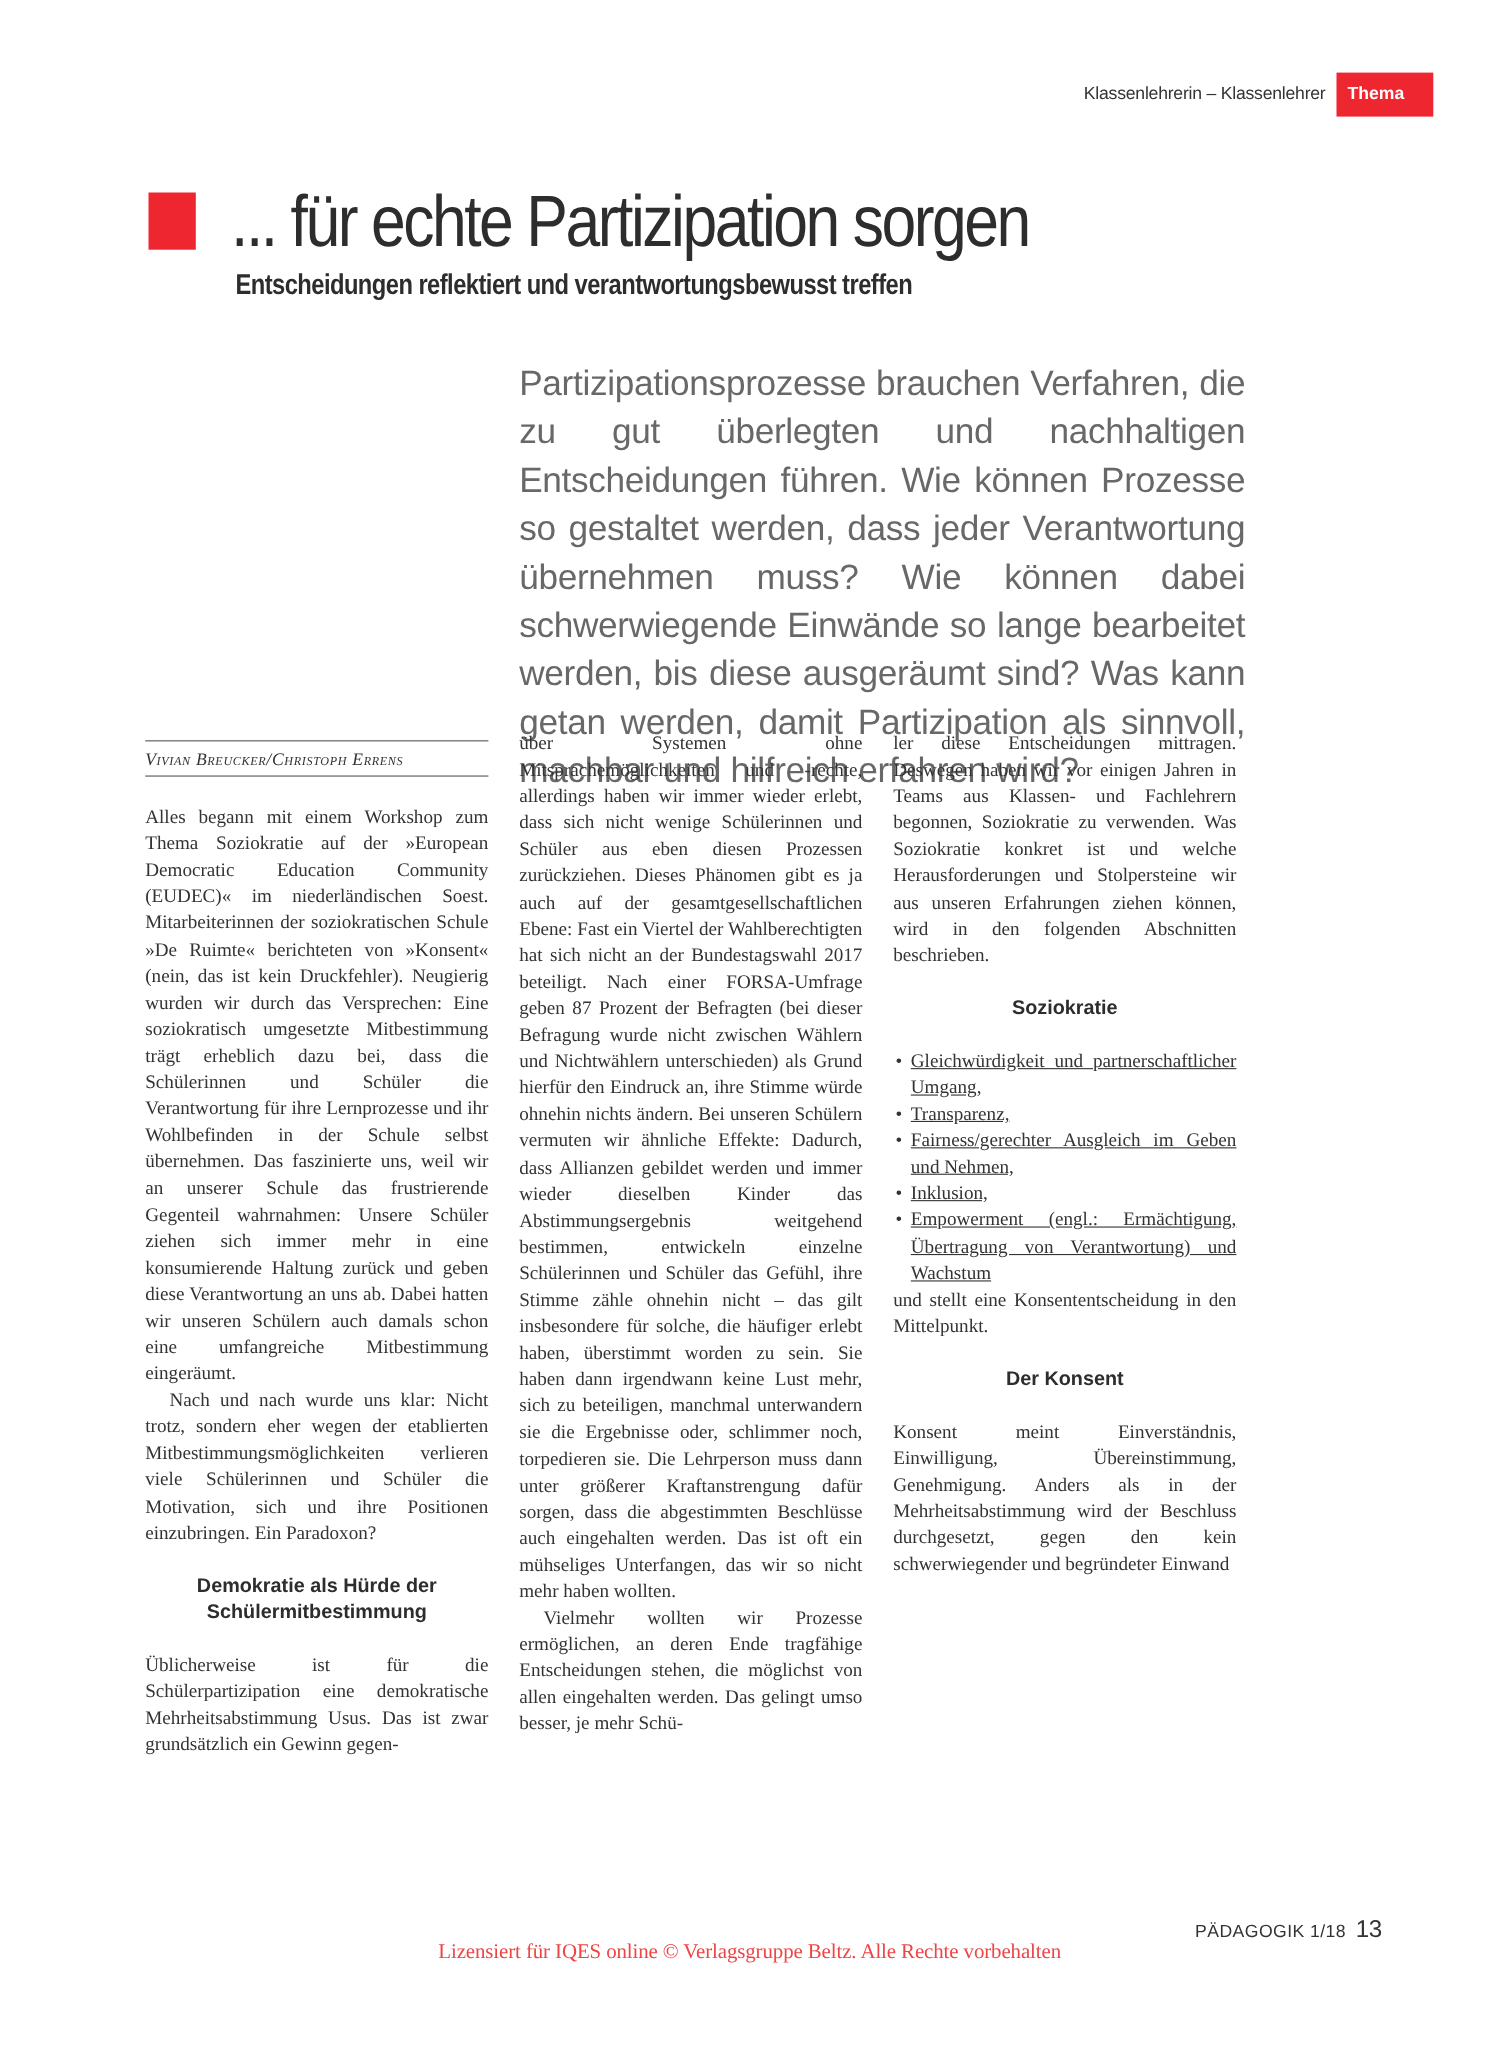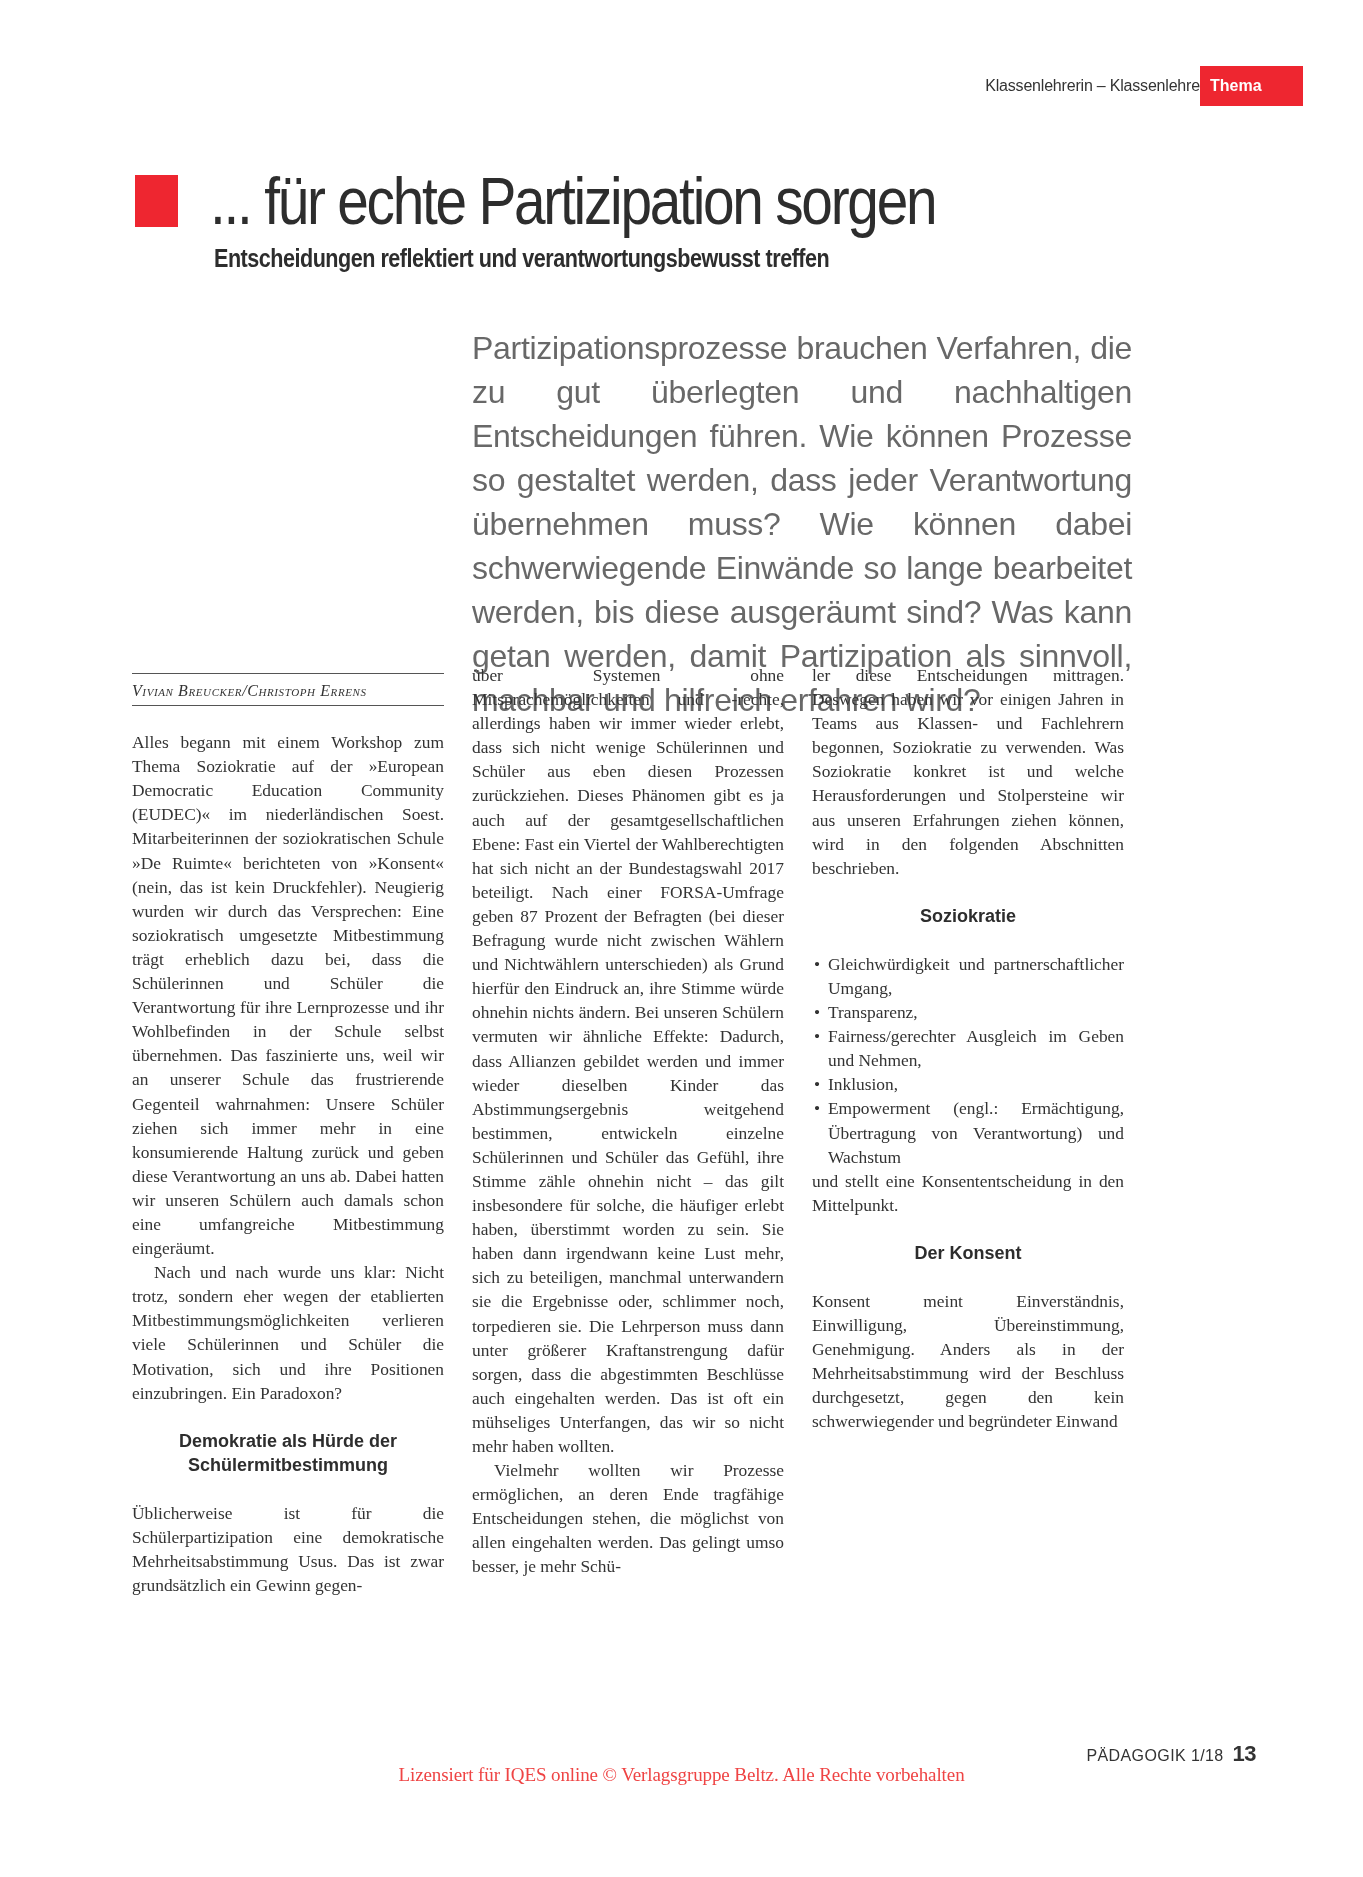--- a/index.html
+++ b/index.html
@@ -2,44 +2,44 @@
 <html><head>
 <meta charset="utf-8">
 <style>
   html, body { margin: 0; padding: 0; background: #ffffff; }
   body { width: 1363px; height: 1877px; position: relative; overflow: hidden; color: #2b2b2b; }
   .sans { font-family: "Liberation Sans", "DejaVu Sans", sans-serif; }
   .serif { font-family: "Liberation Serif", "DejaVu Serif", serif; }
 
   #running-head { position: absolute; left: 960px; top: 66px; width: 343px; height: 40px; }
   #running-head .section { position: absolute; right: 98px; top: 11px; font-size: 16px; color: #333; white-space: nowrap; letter-spacing: -0.2px; }
-  #running-head .badge { position: absolute; right: 0; top: 0; width: 103px; height: 40px; background: #ee2630; color: #fff; font-weight: bold; font-size: 16px; line-height: 40px; padding-left: 10px; box-sizing: border-box; }
+  #running-head .badge { position: absolute; right: 0; top: 0; width: 88px; height: 40px; background: #ee2630; color: #fff; font-weight: bold; font-size: 16px; line-height: 40px; padding-left: 10px; box-sizing: border-box; }
 
   #red-square { position: absolute; left: 135px; top: 175px; width: 43px; height: 52px; background: #ee2630; }
   #page-title { position: absolute; left: 210px; top: 160px; margin: 0; font-size: 66px; font-weight: normal; color: #2d2d2d; letter-spacing: -2.6px; white-space: nowrap; transform: scaleX(0.86); transform-origin: left top; line-height: 82px; }
   #page-subtitle { position: absolute; left: 214px; top: 242px; margin: 0; font-size: 26px; font-weight: bold; color: #2d2d2d; letter-spacing: -0.6px; white-space: nowrap; transform: scaleX(0.83); transform-origin: left top; line-height: 32px; }
 
   #lead { position: absolute; left: 472px; top: 326px; width: 660px; font-size: 32px; line-height: 44px; color: #686868; text-align: justify; letter-spacing: -0.3px; }
   #lead p { margin: 0; }
 
   .col { position: absolute; top: 673px; width: 312px; font-size: 17.4px; line-height: 24.1px; color: #333; text-align: justify; hyphens: manual; }
   .col p { margin: 0; }
   .col p.indent { text-indent: 22px; }
   #col-1 { left: 132px; }
   #col-2 { left: 472px; top: 663px; }
   #col-3 { left: 812px; top: 663px; }
 
   .byline { border-top: 1.5px solid #555; border-bottom: 1.5px solid #555; padding: 5px 0 2px; margin-bottom: 24px; font-size: 16px; letter-spacing: 0.6px; font-variant: small-caps; text-align: left; white-space: nowrap; font-style: italic; }
   .subhead { font-weight: bold; text-align: center; font-size: 18px; line-height: 24px; margin: 24px 0 24px; color: #2d2d2d; }
   .principles { list-style: none; margin: 0; padding: 0; }
-  .principles li { position: relative; padding-left: 16px; }
+  .principles li { position: relative; padding-left: 16px; text-decoration: underline; }
   .principles li::before { content: "\2022"; position: absolute; left: 2px; top: 0; }
 
   #folio { position: absolute; right: 107px; top: 1741px; font-size: 16px; color: #333; white-space: nowrap; letter-spacing: 0.4px; }
-  #folio .num { font-size: 22px; font-weight: bold; margin-left: 4px; letter-spacing: -0.5px; }
+  #folio .num { font-size: 22px; font-weight: normal; margin-left: 4px; letter-spacing: -0.5px; }
   #license { position: absolute; left: 0; width: 1363px; top: 1764px; text-align: center; font-size: 19px; color: #ef4444; letter-spacing: -0.1px; }
 </style>
 </head>
 <body>
 
 <div id="running-head" class="sans">
   <span class="section">Klassenlehrerin – Klassenlehrer</span>
   <span class="badge">Thema</span>
 </div>
 

